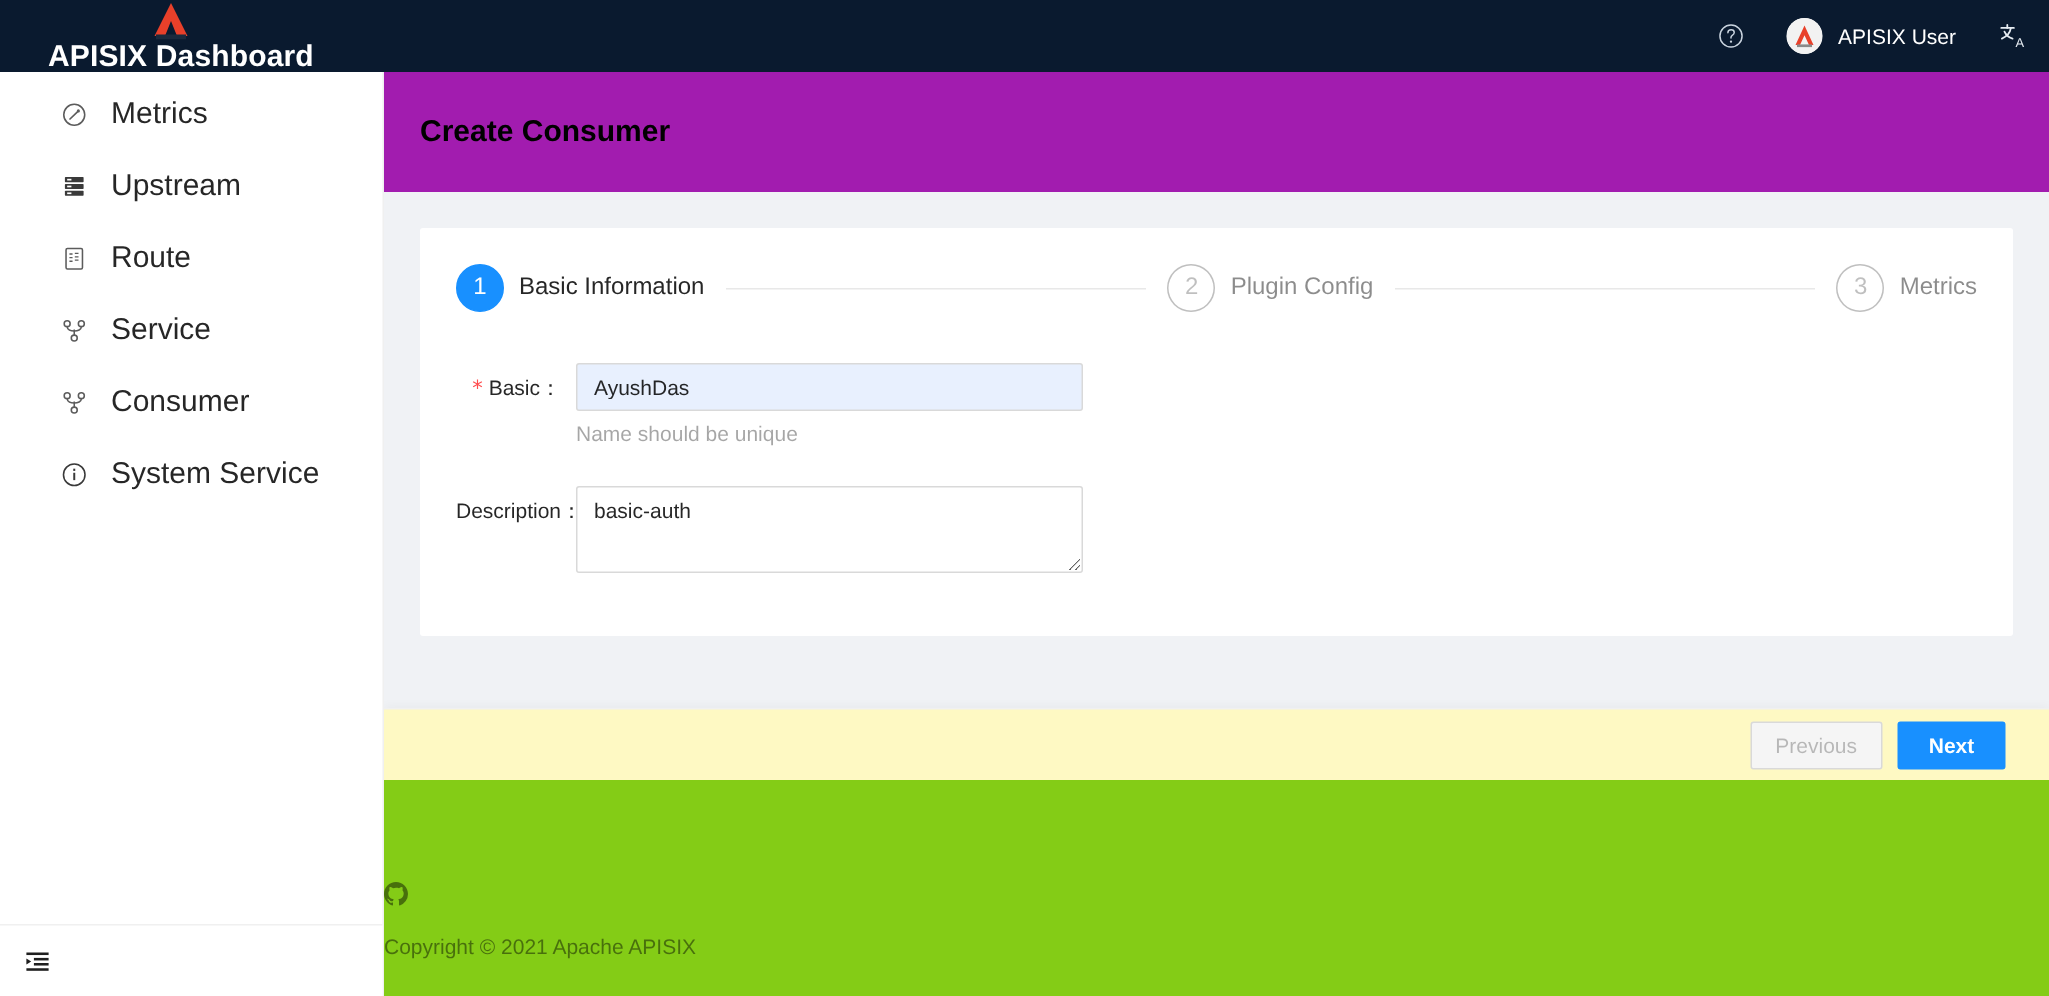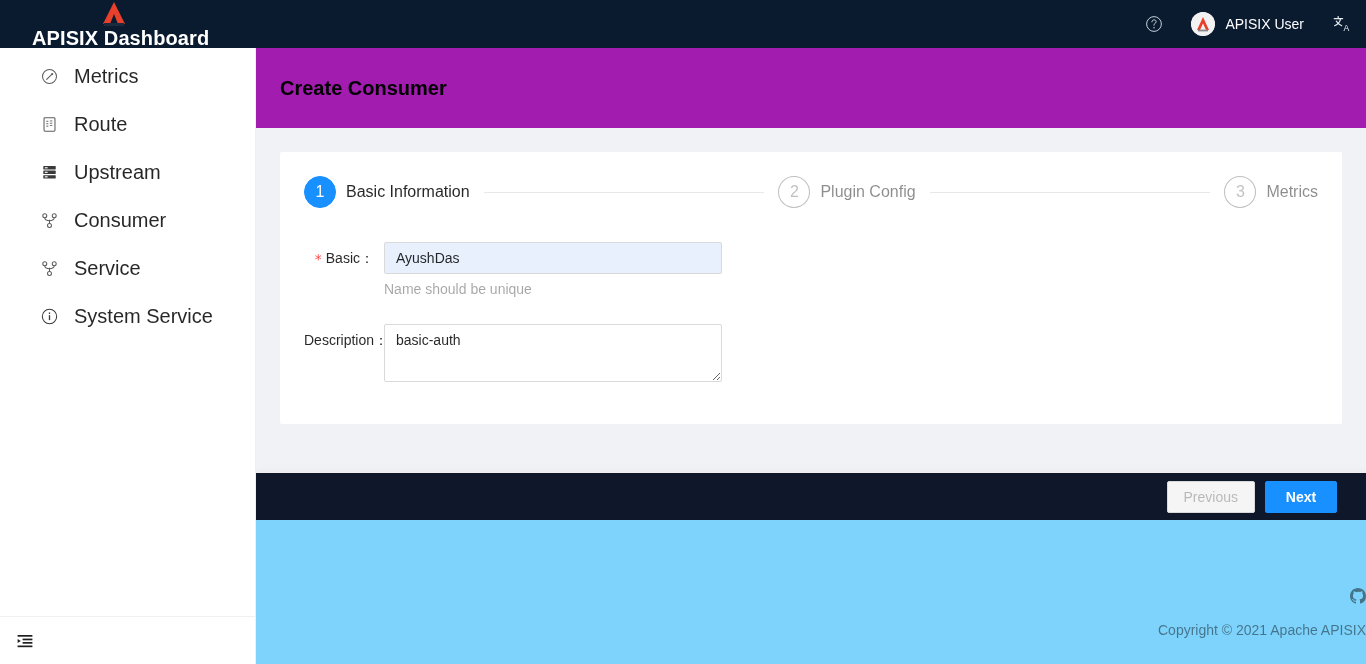--- a/index.html
+++ b/index.html
@@ -223,21 +223,21 @@
     outline: none;
     line-height: 1.5;
   }
   .row-desc { margin-top: 24px; }
 
   
   .footer-toolbar {
     position: absolute;
     left: 0; top: 424px;
     width: 1110px; height: 48px;
-    background: #0f172a;
+    background: #fef9c3;
     border-top: 1px solid #f0f0f0;
     display: flex; align-items: center; justify-content: flex-end;
     padding-right: 29px;
     box-shadow: 0 -2px 6px rgba(0,0,0,0.03);
   }
   .btn {
     height: 32px;
     min-width: 72px;
     padding: 0 16px;
     border-radius: 2px;
@@ -256,24 +256,24 @@
     color: #ffffff;
     margin-left: 10px;
     font-weight: bold;
   }
 
   
   .page-footer {
     position: absolute;
     left: 0; top: 472px;
     width: 1110px; height: 144px;
-    background: #7dd3fc;
+    background: #84cc16;
     display: flex;
     flex-direction: column;
-    align-items: flex-end;
+    align-items: flex-start;
     justify-content: flex-start;
     padding-top: 68px;
   }
   .gh-icon { color: rgba(0,0,0,0.45); display:block; }
   .copyright {
     margin-top: 14px;
     font-size: 14px;
     color: rgba(0,0,0,0.45);
     white-space: nowrap;
   }
@@ -342,66 +342,66 @@
             <path d="M6 12 L11.8 6.4" stroke="#5c5c5c" stroke-width="1.2" stroke-linecap="round"></path>
             <circle cx="11.9" cy="6.3" r="1.1" fill="#5c5c5c"></circle>
           </svg>
         </span>
         <span class="menu-label">Metrics</span>
       </div>
 
       <div class="menu-item">
         <span class="menu-icon">
           <svg viewBox="0 0 18 18" width="17" height="17" aria-hidden="true">
-            <rect x="3.2" y="1.8" width="11.6" height="14.4" rx="1" fill="none" stroke="#5c5c5c" stroke-width="1.1"></rect>
-            <path d="M5.6 5.6h2.2M5.6 8.2h2.2M5.6 10.8h2.2" stroke="#5c5c5c" stroke-width="1"></path>
-            <path d="M9.4 5.2l2.6 0M9.4 7.6l2.6 0M9.4 10l2.6 0" stroke="#5c5c5c" stroke-width="0.9"></path>
-          </svg>
-        </span>
-        <span class="menu-label">Route</span>
-      </div>
-
-      <div class="menu-item">
-        <span class="menu-icon">
-          <svg viewBox="0 0 18 18" width="17" height="17" aria-hidden="true">
             <rect x="2.4" y="2.2" width="13.2" height="3.6" rx="0.5" fill="#3a3a3a"></rect>
             <rect x="2.4" y="7" width="13.2" height="3.6" rx="0.5" fill="#3a3a3a"></rect>
             <rect x="2.4" y="11.8" width="13.2" height="3.6" rx="0.5" fill="#3a3a3a"></rect>
             <rect x="4" y="3.4" width="3" height="1.2" fill="#ffffff"></rect>
             <rect x="4" y="8.2" width="3" height="1.2" fill="#ffffff"></rect>
             <rect x="4" y="13" width="3" height="1.2" fill="#ffffff"></rect>
           </svg>
         </span>
         <span class="menu-label">Upstream</span>
       </div>
 
       <div class="menu-item">
         <span class="menu-icon">
           <svg viewBox="0 0 18 18" width="17" height="17" aria-hidden="true">
+            <rect x="3.2" y="1.8" width="11.6" height="14.4" rx="1" fill="none" stroke="#5c5c5c" stroke-width="1.1"></rect>
+            <path d="M5.6 5.6h2.2M5.6 8.2h2.2M5.6 10.8h2.2" stroke="#5c5c5c" stroke-width="1"></path>
+            <path d="M9.4 5.2l2.6 0M9.4 7.6l2.6 0M9.4 10l2.6 0" stroke="#5c5c5c" stroke-width="0.9"></path>
+          </svg>
+        </span>
+        <span class="menu-label">Route</span>
+      </div>
+
+      <div class="menu-item">
+        <span class="menu-icon">
+          <svg viewBox="0 0 18 18" width="17" height="17" aria-hidden="true">
             <circle cx="4" cy="4" r="2.1" fill="none" stroke="#5c5c5c" stroke-width="1.1"></circle>
             <circle cx="14" cy="4" r="2.1" fill="none" stroke="#5c5c5c" stroke-width="1.1"></circle>
             <circle cx="9" cy="14.2" r="2.1" fill="none" stroke="#5c5c5c" stroke-width="1.1"></circle>
             <path d="M4 6.2c0 4 10 4 10 0" fill="none" stroke="#5c5c5c" stroke-width="1.1"></path>
             <path d="M9 8.2v3.8" stroke="#5c5c5c" stroke-width="1.1"></path>
           </svg>
         </span>
-        <span class="menu-label">Consumer</span>
+        <span class="menu-label">Service</span>
       </div>
 
       <div class="menu-item">
         <span class="menu-icon">
           <svg viewBox="0 0 18 18" width="17" height="17" aria-hidden="true">
             <circle cx="4" cy="4" r="2.1" fill="none" stroke="#5c5c5c" stroke-width="1.1"></circle>
             <circle cx="14" cy="4" r="2.1" fill="none" stroke="#5c5c5c" stroke-width="1.1"></circle>
             <circle cx="9" cy="14.2" r="2.1" fill="none" stroke="#5c5c5c" stroke-width="1.1"></circle>
             <path d="M4 6.2c0 4 10 4 10 0" fill="none" stroke="#5c5c5c" stroke-width="1.1"></path>
             <path d="M9 8.2v3.8" stroke="#5c5c5c" stroke-width="1.1"></path>
           </svg>
         </span>
-        <span class="menu-label">Service</span>
+        <span class="menu-label">Consumer</span>
       </div>
 
 
 
       <div class="menu-item">
         <span class="menu-icon">
           <svg viewBox="0 0 18 18" width="17" height="17" aria-hidden="true">
             <circle cx="9" cy="9" r="7.6" fill="none" stroke="#3a3a3a" stroke-width="1.1"></circle>
             <rect x="8.3" y="7.6" width="1.4" height="5.2" fill="#3a3a3a"></rect>
             <rect x="8.3" y="4.7" width="1.4" height="1.6" fill="#3a3a3a"></rect>

